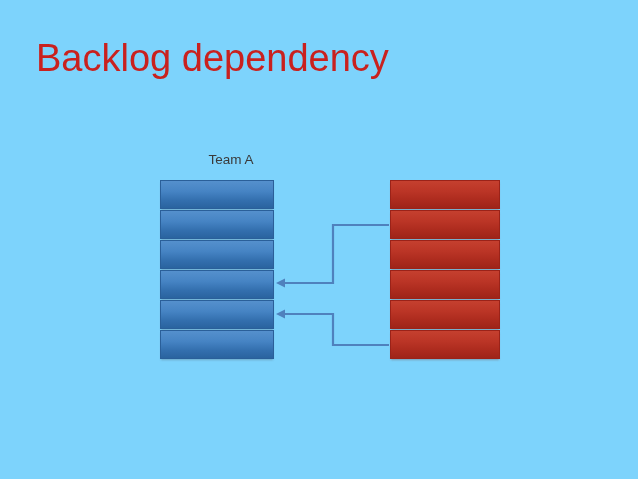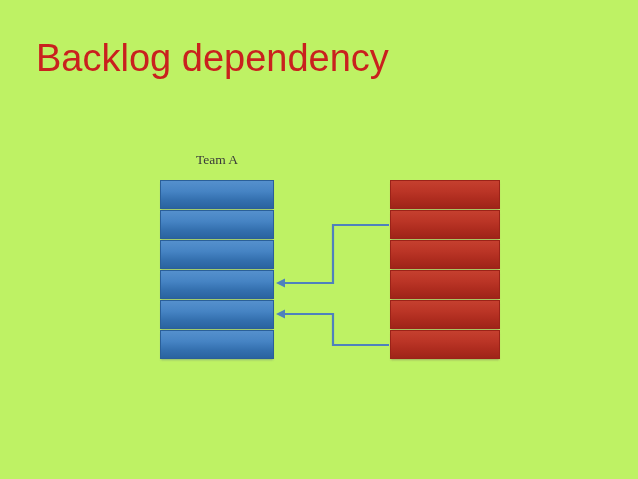--- a/index.html
+++ b/index.html
@@ -7,21 +7,21 @@
     padding: 0;
     background: #ffffff;
   }
   body {
     font-family: "Liberation Sans", sans-serif;
   }
   #slide {
     position: relative;
     width: 638px;
     height: 479px;
-    background: #bef264;
+    background: #7dd3fc;
     overflow: hidden;
   }
   #title {
     position: absolute;
     left: 36px;
     top: 36px;
     font-size: 38px;
     line-height: 44px;
     font-weight: 400;
     color: #C9211E;
@@ -32,21 +32,21 @@
   .team-label {
     position: absolute;
     top: 151px;
     font-size: 13.5px;
     line-height: 17px;
     color: #3A3A3A;
     text-align: center;
     white-space: nowrap;
     font-family: "Liberation Sans", sans-serif;
   }
-  #label-team-a { left: 157px; width: 120px; font-family: Liberation Serif, serif; }
+  #label-team-a { left: 171px; width: 120px; }
   #label-team-b { left: 385px; width: 120px; }
 
   .stack { position: absolute; }
   #stack-a { left: 160px; top: 180px; width: 114px; }
   #stack-b { left: 390px; top: 180px; width: 110px; }
 
   .bar {
     position: relative;
     height: 29px;
     margin-bottom: 1px;

